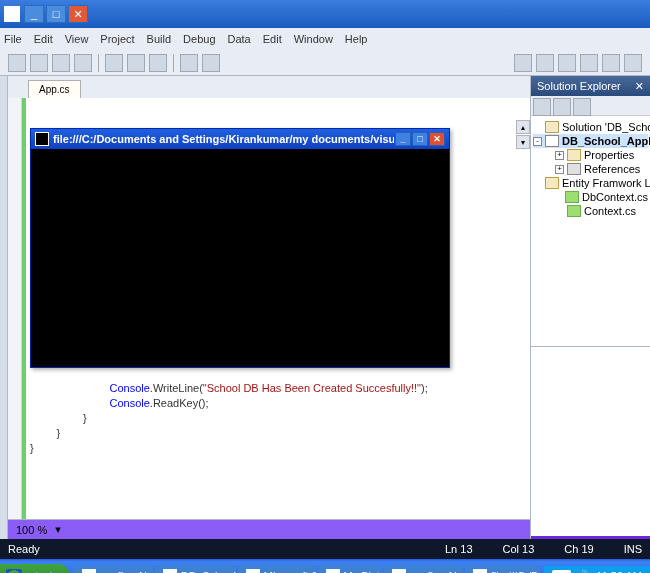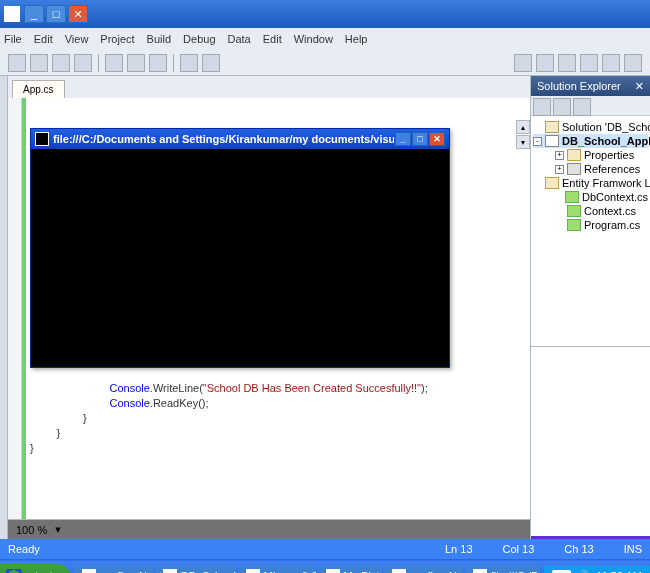--- a/index.html
+++ b/index.html
@@ -11,49 +11,49 @@
 .wbtn{width:20px;height:18px;background:#4a8cde;border:1px solid #2a6cc0;display:flex;align-items:center;justify-content:center;color:#fff;cursor:pointer}
 .wbtn.close{background:#e05a3a}
 .menu{height:22px;background:#e8edf5;display:flex;align-items:center;padding:0 4px;gap:12px;color:#333}
 .menu span{cursor:pointer}
 .toolbars{height:26px;background:#e8edf5;border-bottom:1px solid #b0b8c4;display:flex;align-items:center;padding:0 8px;gap:4px}
 .tbtn{width:18px;height:18px;background:#d0d8e4;border:1px solid #a0a8b4}
 .tsep{width:1px;height:18px;background:#a0a8b4;margin:0 2px}
 .body{position:relative;height:463px;display:flex}
 .leftrail{width:8px;background:#d4dde8;border-right:1px solid #b0b8c4}
 .center{flex:1;display:flex;flex-direction:column;background:#fff;position:relative}
-.tabbar{height:22px;background:#e8edf5;display:flex;align-items:flex-end;padding-left:4px}
+.tabbar{height:22px;background:#e8edf5;display:flex;align-items:flex-end;padding-left:20px}
 .tab{background:#fffdf5;border:1px solid #b0b0b0;border-bottom:none;padding:3px 10px;font-size:10px}
 .editor{flex:1;display:flex;background:#fff;position:relative}
 .gutter{width:14px;background:#f2f4f8;border-right:1px solid #d0d4da}
 .code{flex:1;font-family:Consolas,monospace;font-size:11px;padding:4px 8px;white-space:pre;overflow:hidden;line-height:14px;color:#333}
 .kw{color:#0000ff}
 .str{color:#a31515}
 .greenbar{position:absolute;left:14px;top:0;width:4px;height:100%;background:#6fce6f}
-.zoom{height:20px;background:#737373;border-top:1px solid #b0b8c4;display:flex;align-items:center;padding:0 8px;gap:8px;font-size:10px}
+.zoom{height:20px;background:#8b5cf6;border-top:1px solid #b0b8c4;display:flex;align-items:center;padding:0 8px;gap:8px;font-size:10px}
 .rightcol{width:120px;background:#6d28d9;border-left:1px solid #b0b8c4}
 .panel-tb{height:20px;background:linear-gradient(#4a6a9c,#2a4a7c);color:#fff;display:flex;align-items:center;padding:0 6px;justify-content:space-between}
 .panel-tb span:first-child{flex:1}
 .solex{background:#fff;height:250px;overflow:auto;font-size:10px}
 .solex .tbar{height:20px;background:#e8edf5;border-bottom:1px solid #ccc;display:flex;gap:2px;padding:2px}
 .tree{padding:4px 2px}
 .tree-item{display:flex;align-items:center;padding:1px 0;white-space:nowrap}
 .tree-item .ind{display:inline-block}
 .ticon{width:14px;height:12px;margin-right:3px;flex-shrink:0}
 .ticon.sol{background:#f5e9c4;border:1px solid #b0a060}
 .ticon.prj{background:#fff;border:1px solid #888}
 .ticon.fold{background:#f5e9c4;border:1px solid #c0a040}
 .ticon.ref{background:#e0e0e0;border:1px solid #888}
 .ticon.cs{background:#9cde6f;border:1px solid #6cae4f}
 .ticon.cfg{background:#f0f0d0;border:1px solid #b0b080}
 .exp{width:9px;height:9px;border:1px solid #888;margin-right:3px;display:inline-flex;align-items:center;justify-content:center;font-size:8px;line-height:1;flex-shrink:0;background:#fff}
 .noexp{width:9px;height:9px;margin-right:3px;display:inline-block;flex-shrink:0}
 .sel{background:#cce4ff}
 .props-area{height:190px;background:#fff;border-top:1px solid #b0b8c4}
-.status{height:20px;background:#3b82f6;color:#fff;display:flex;align-items:center;padding:0 8px;font-size:10px}
+.status{height:20px;background:#0f172a;color:#fff;display:flex;align-items:center;padding:0 8px;font-size:10px}
 .status .sp{flex:1}
 .taskbar{height:34px;background:linear-gradient(#245edc,#3c81f3 8%,#245edc);display:flex;align-items:center}
 .start{background:linear-gradient(#3fa33f,#2f8a2f);color:#fff;font-weight:bold;font-style:italic;padding:6px 18px 6px 28px;border-radius:0 14px 14px 0;position:relative}
 .start::before{content:"";position:absolute;left:6px;top:5px;width:16px;height:16px;background:radial-gradient(#e04030,#fff 40%,#3fa33f 40%,#3fa33f 60%,#2050c0 60%);border-radius:2px}
 .tasks{flex:1;display:flex;gap:2px;padding:0 4px;overflow:hidden}
 .task{background:#3c81d3;color:#fff;padding:4px 8px;border-radius:3px;font-size:10px;white-space:nowrap;display:flex;align-items:center;gap:4px;max-width:100px;overflow:hidden}
 .task .ti{width:14px;height:14px;background:#fff;flex-shrink:0}
 .tray{background:#0d9eef;padding:4px 8px;color:#fff;font-size:10px;display:flex;align-items:center;gap:6px}
 .console{position:absolute;left:30px;top:52px;width:420px;height:240px;background:#000;border:1px solid #0028a8;z-index:100;box-shadow:2px 2px 4px rgba(0,0,0,.3)}
 .console-tb{height:20px;background:linear-gradient(#2060e0,#1040c0);display:flex;align-items:center;padding:0 4px;color:#fff;font-size:10px;font-weight:bold}
@@ -187,26 +187,20 @@
             <span class="noexp"></span>
             <span class="ticon cs"></span>
             <span>DbContext.cs</span>
           </div>
         <div class="tree-item">
             <span class="ind" style="width:22px"></span>
             <span class="noexp"></span>
             <span class="ticon cs"></span>
             <span>Context.cs</span>
           </div>
-        <div class="tree-item">
-            <span class="ind" style="width:22px"></span>
-            <span class="noexp"></span>
-            <span class="ticon cs"></span>
-            <span>Program.cs</span>
-          </div>
       </div>
     </div>
     <div class="props-area"></div>
   </div>
 
   <div class="console">
     <div class="console-tb">
       <div class="ci"></div>
       <div class="ct">file:///C:/Documents and Settings/Kirankumar/my documents/visual studio 2010/Projects/D...</div>
       <div class="cbtn">_</div>
@@ -216,21 +210,21 @@
   </div>
 </div>
 
 <div class="status">
   <span>Ready</span>
   <span class="sp"></span>
   <span>Ln 13</span>
   <span style="width:30px"></span>
   <span>Col 13</span>
   <span style="width:30px"></span>
-  <span>Ch 13</span>
+  <span>Ch 19</span>
   <span style="width:30px"></span>
   <span>INS</span>
 </div>
 
 <div class="taskbar">
   <div class="start">start</div>
   <div class="tasks">
     <div class="task">
         <div class="ti"></div>
         <span>config - Notepad</span>

